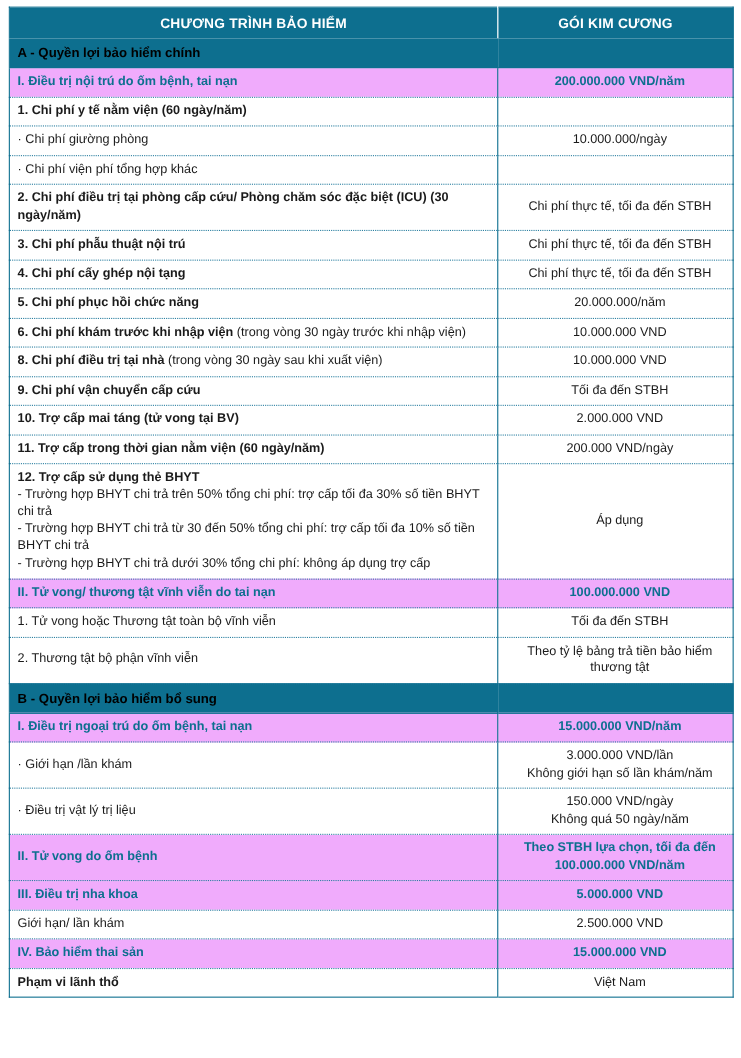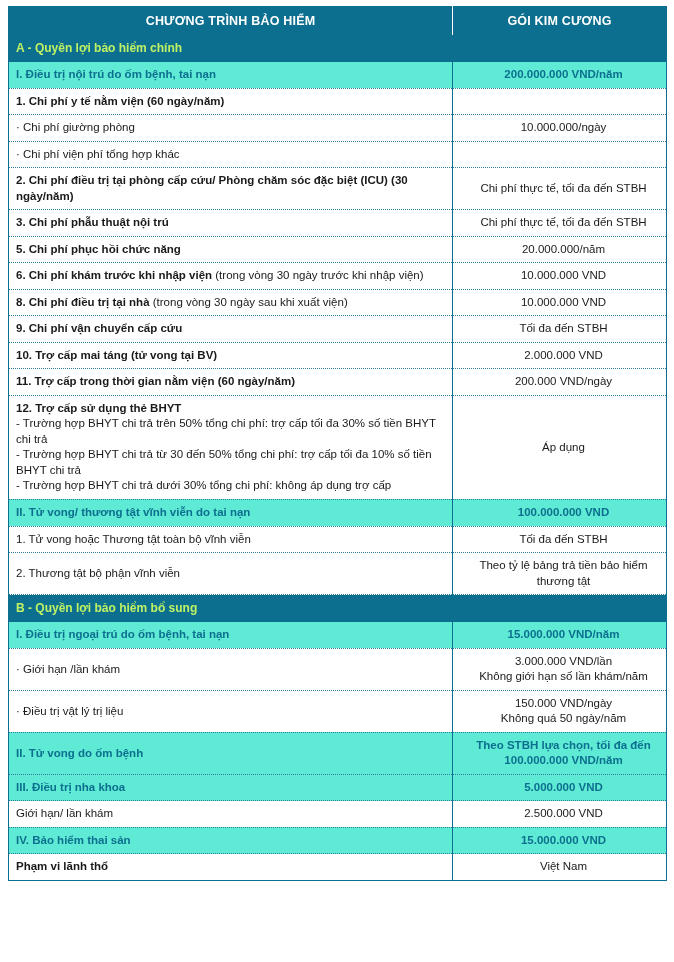--- a/index.html
+++ b/index.html
@@ -56,34 +56,34 @@
     padding-left: 15px;
   }
   td.lbl {
     text-align: left;
     font-size: 11.5px;
   }
 
   
   tr.section td {
     background: #0d6f8f;
-    color: #bef264;
+    color: #000000;
     font-weight: bold;
     font-size: 12px;
     border-right: 1px solid #0d6f8f;
     border-bottom: 1px solid #0d6f8f;
     padding: 5px 7px;
   }
   tr.section td.val { background: #0d6f8f; }
 
   
   tr.major td {
     color: #0d6f8f;
     font-weight: bold;
-    background: #5eead4;
+    background: #f0abfc;
   }
   tr.major td.val { font-weight: bold; color: #0d6f8f; }
 
   .bold { font-weight: bold; }
   .sub { display: block; }
   .note { font-weight: normal; }
   .dash-line { display: block; }
 
   tr.last td { border-bottom: none; }
 
@@ -127,20 +127,24 @@
         </tr>
         <tr>
           <td class="lbl"><span class="bold">2. Chi phí điều trị tại phòng cấp cứu/ Phòng chăm sóc đặc biệt (ICU) (30 ngày/năm)</span></td>
           <td class="val"><span>Chi phí thực tế, tối đa đến STBH</span></td>
         </tr>
         <tr>
           <td class="lbl"><span class="bold">3. Chi phí phẫu thuật nội trú</span></td>
           <td class="val"><span>Chi phí thực tế, tối đa đến STBH</span></td>
         </tr>
         <tr>
+          <td class="lbl"><span class="bold">4. Chi phí cấy ghép nội tạng</span></td>
+          <td class="val"><span>Chi phí thực tế, tối đa đến STBH</span></td>
+        </tr>
+        <tr>
           <td class="lbl"><span class="bold">5. Chi phí phục hồi chức năng</span></td>
           <td class="val"><span>20.000.000/năm</span></td>
         </tr>
         <tr>
           <td class="lbl"><span class="bold">6. Chi phí khám trước khi nhập viện</span><span class="note"> (trong vòng 30 ngày trước khi nhập viện)</span></td>
           <td class="val"><span>10.000.000 VND</span></td>
         </tr>
         <tr>
           <td class="lbl"><span class="bold">8. Chi phí điều trị tại nhà</span><span class="note"> (trong vòng 30 ngày sau khi xuất viện)</span></td>
           <td class="val"><span>10.000.000 VND</span></td>

